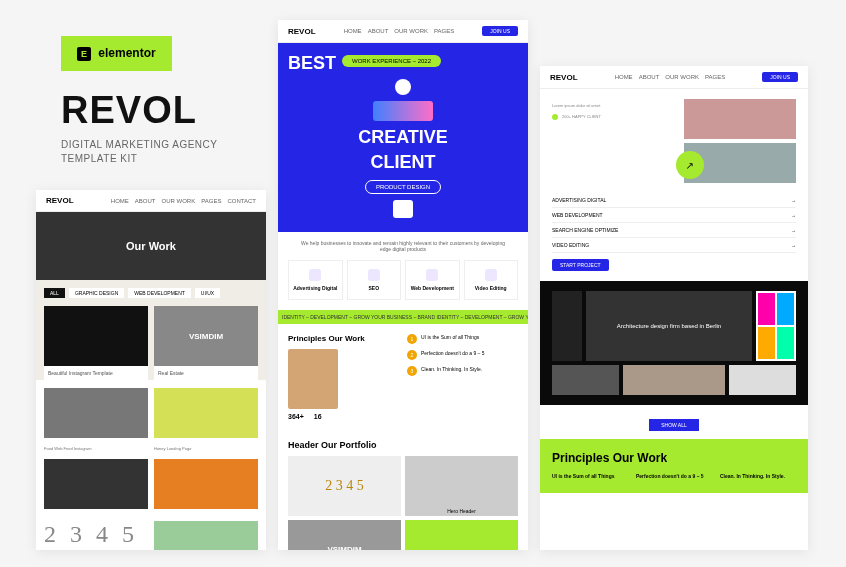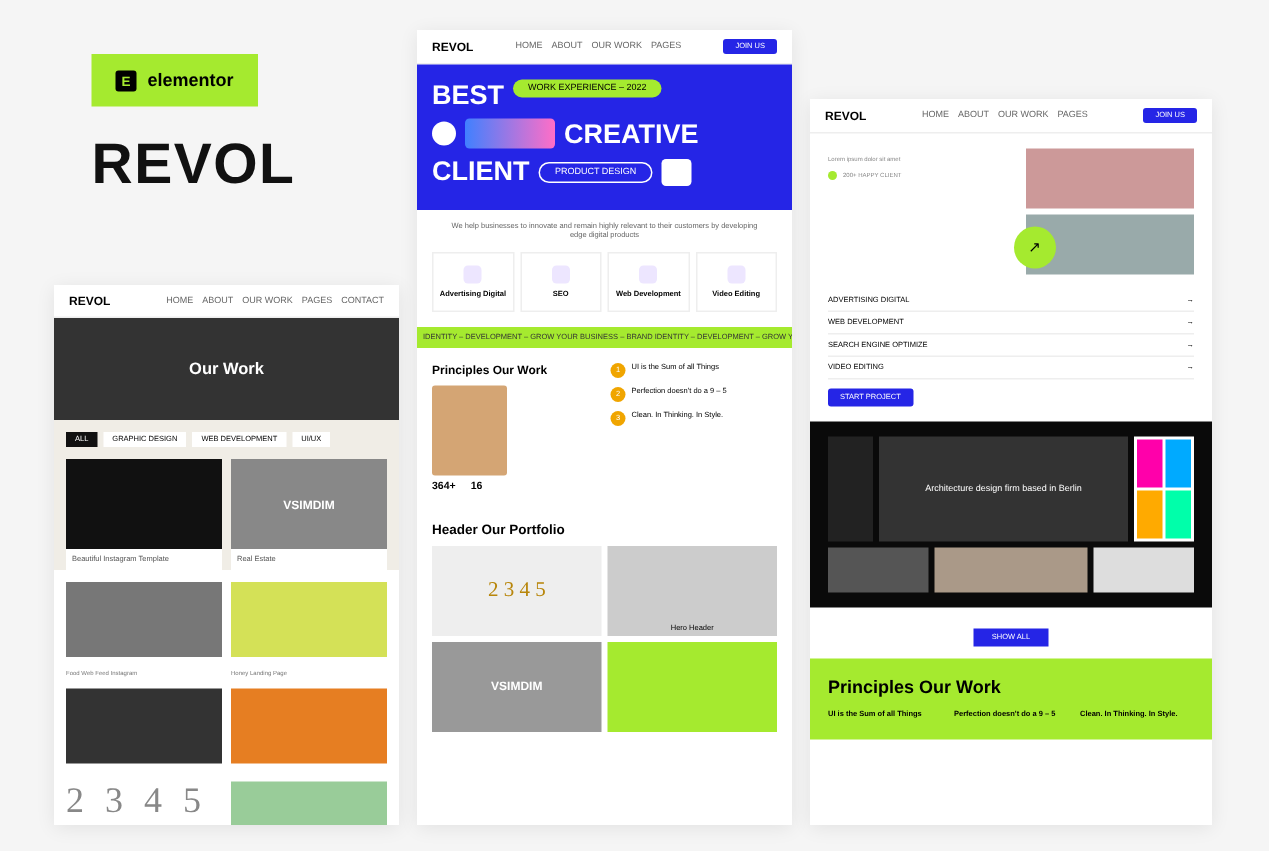--- a/index.html
+++ b/index.html
@@ -32,21 +32,21 @@
   .p1-grid2 { display: grid; grid-template-columns: 1fr 1fr; gap: 6px; padding: 8px; }
   .p1-thumb { height: 50px; background: #aaa; }
   .p1-bottom { display: flex; padding: 4px 8px; gap: 6px; }
   .p1-num { font-size: 24px; font-family: serif; color: #888; letter-spacing: 4px; }
 
   
   .p2 { left: 278px; top: 20px; width: 250px; height: 530px; }
   .p2-hero { background: #2525E6; padding: 10px; position: relative; }
   .p2-pill { background: #A5EA2F; color: #000; border-radius: 12px; font-size: 6px; padding: 3px 10px; display: inline-block; margin-bottom: 6px; }
   .p2-big { color: #fff; font-weight: 900; font-size: 18px; line-height: 1.2; }
-  .p2-row { display: flex; align-items: center; gap: 6px; margin: 4px 0; }
+  .p2-row { display: flex; align-items: center; gap: 6px; margin: 4px 0; flex-direction: column; }
   .p2-play { width: 16px; height: 16px; border-radius: 50%; background: #fff; display: inline-block; }
   .p2-grad { width: 60px; height: 20px; background: linear-gradient(90deg,#4080ff,#ff6ec7); border-radius: 3px; }
   .p2-pill2 { border: 1px solid #fff; color: #fff; border-radius: 12px; font-size: 6px; padding: 3px 10px; display: inline-block; }
   .p2-sq { width: 20px; height: 18px; background: #fff; border-radius: 3px; }
   .p2-desc { font-size: 5px; color: #666; text-align: center; padding: 8px 20px; }
   .p2-services { display: flex; gap: 4px; padding: 0 10px; }
   .p2-svc { flex: 1; border: 1px solid #eee; padding: 8px 2px; text-align: center; }
   .p2-svc-ico { width: 12px; height: 12px; background: #ede6ff; border-radius: 3px; margin: 0 auto 4px; }
   .p2-svc-txt { font-size: 5px; font-weight: 600; }
   .p2-marquee { background: #A5EA2F; font-size: 5px; padding: 4px; color: #333; white-space: nowrap; overflow: hidden; margin-top: 10px; }
@@ -91,20 +91,21 @@
 </style>
 </head>
 <body>
 
 <div class="top-left">
   <div class="badge">
     <span class="badge-icon">E</span>
     <span>elementor</span>
   </div>
   <div class="brand-name">REVOL</div>
+  <div class="brand-tag">DIGITAL MARKETING AGENCY TEMPLATE KIT</div>
 </div>
 
 <div class="preview p1">
   <div class="p-header">
     <span class="p-logo">REVOL</span>
     <span class="p-nav">
       <span>HOME</span>
       <span>ABOUT</span>
       <span>OUR WORK</span>
       <span>PAGES</span>
@@ -155,21 +156,21 @@
     <span class="p-logo">REVOL</span>
     <span class="p-nav">
       <span>HOME</span>
       <span>ABOUT</span>
       <span>OUR WORK</span>
       <span>PAGES</span>
     </span>
     <span class="p-btn-blue">JOIN US</span>
   </div>
   <div class="p2-hero">
-    <div style="display:flex;gap:6px;align-items:flex-start">
+    <div style="display:flex;gap:6px;align-items:center">
       <span class="p2-big">BEST</span>
       <span class="p2-pill">WORK EXPERIENCE – 2022</span>
     </div>
     <div class="p2-row">
       <span class="p2-play"></span>
       <span class="p2-grad"></span>
       <span class="p2-big">CREATIVE</span>
     </div>
     <div class="p2-row">
       <span class="p2-big">CLIENT</span>

